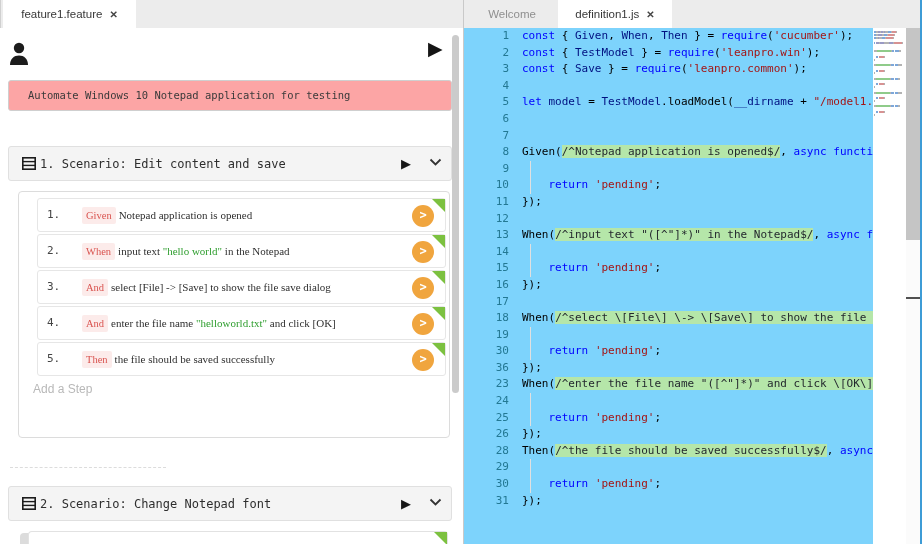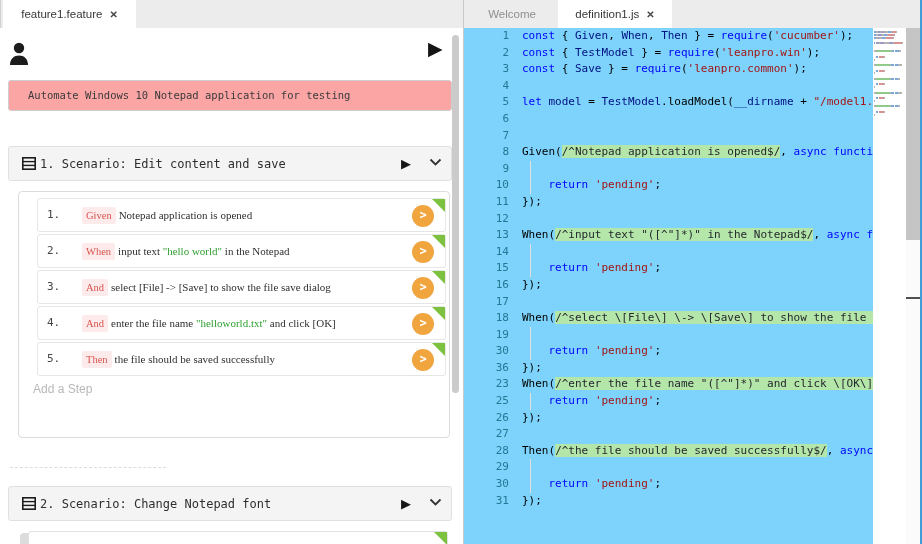--- a/index.html
+++ b/index.html
@@ -211,23 +211,23 @@
       <div class="cl"><span class="ln">13</span><span class="ct"><span class="tk-p">When(</span><span class="tk-rx">/^input text "([^"]*)" in the Notepad$/</span><span class="tk-p">, </span><span class="tk-k">async</span><span class="tk-p"> </span><span class="tk-k">function</span></span></div>
       <div class="cl"><i class="guide"></i><span class="ln">14</span><span class="ct"></span></div>
       <div class="cl"><i class="guide"></i><span class="ln">15</span><span class="ct"><span class="tk-p">    </span><span class="tk-k">return</span><span class="tk-p"> </span><span class="tk-s">'pending'</span><span class="tk-p">;</span></span></div>
       <div class="cl"><span class="ln">16</span><span class="ct"><span class="tk-p">});</span></span></div>
       <div class="cl"><span class="ln">17</span><span class="ct"></span></div>
       <div class="cl"><span class="ln">18</span><span class="ct"><span class="tk-p">When(</span><span class="tk-rx">/^select \[File\] \-&gt; \[Save\] to show the file save dialog$/</span></span></div>
       <div class="cl"><i class="guide"></i><span class="ln">19</span><span class="ct"></span></div>
       <div class="cl"><i class="guide"></i><span class="ln">30</span><span class="ct"><span class="tk-p">    </span><span class="tk-k">return</span><span class="tk-p"> </span><span class="tk-s">'pending'</span><span class="tk-p">;</span></span></div>
       <div class="cl"><span class="ln">36</span><span class="ct"><span class="tk-p">});</span></span></div>
       <div class="cl"><span class="ln">23</span><span class="ct"><span class="tk-p">When(</span><span class="tk-rx">/^enter the file name "([^"]*)" and click \[OK\]$/</span></span></div>
+      <div class="cl"><i class="guide"></i><span class="ln">24</span><span class="ct"></span></div>
       <div class="cl"><i class="guide"></i><span class="ln">25</span><span class="ct"><span class="tk-p">    </span><span class="tk-k">return</span><span class="tk-p"> </span><span class="tk-s">'pending'</span><span class="tk-p">;</span></span></div>
       <div class="cl"><span class="ln">26</span><span class="ct"><span class="tk-p">});</span></span></div>
-      <div class="cl"><span class="ln">27</span><span class="ct"></span></div>
       <div class="cl"><span class="ln">28</span><span class="ct"><span class="tk-p">Then(</span><span class="tk-rx">/^the file should be saved successfully$/</span><span class="tk-p">, </span><span class="tk-k">async</span></span></div>
       <div class="cl"><i class="guide"></i><span class="ln">29</span><span class="ct"></span></div>
       <div class="cl"><i class="guide"></i><span class="ln">30</span><span class="ct"><span class="tk-p">    </span><span class="tk-k">return</span><span class="tk-p"> </span><span class="tk-s">'pending'</span><span class="tk-p">;</span></span></div>
       <div class="cl"><span class="ln">31</span><span class="ct"><span class="tk-p">});</span></span></div>
     </div>
   <div class="minimap" id="minimap">
       <div class="mm-row"><i style="width: 2.25px; background: rgb(125, 167, 217);"></i><i style="width: 1.35px; background: rgb(179, 179, 179);"></i><i style="width: 2.25px; background: rgb(154, 154, 196);"></i><i style="width: 1px; background: rgb(179, 179, 179);"></i><i style="width: 1.8px; background: rgb(154, 154, 196);"></i><i style="width: 1px; background: rgb(179, 179, 179);"></i><i style="width: 1.8px; background: rgb(154, 154, 196);"></i><i style="width: 2.25px; background: rgb(179, 179, 179);"></i><i style="width: 3.15px; background: rgb(125, 167, 217);"></i><i style="width: 1px; background: rgb(179, 179, 179);"></i><i style="width: 4.5px; background: rgb(215, 146, 146);"></i><i style="width: 1px; background: rgb(179, 179, 179);"></i></div>
       <div class="mm-row"><i style="width: 2.25px; background: rgb(125, 167, 217);"></i><i style="width: 1.35px; background: rgb(179, 179, 179);"></i><i style="width: 4.05px; background: rgb(154, 154, 196);"></i><i style="width: 2.25px; background: rgb(179, 179, 179);"></i><i style="width: 3.15px; background: rgb(125, 167, 217);"></i><i style="width: 1px; background: rgb(179, 179, 179);"></i><i style="width: 5.85px; background: rgb(215, 146, 146);"></i><i style="width: 1px; background: rgb(179, 179, 179);"></i></div>
       <div class="mm-row"><i style="width: 2.25px; background: rgb(125, 167, 217);"></i><i style="width: 1.35px; background: rgb(179, 179, 179);"></i><i style="width: 1.8px; background: rgb(154, 154, 196);"></i><i style="width: 2.25px; background: rgb(179, 179, 179);"></i><i style="width: 3.15px; background: rgb(125, 167, 217);"></i><i style="width: 1px; background: rgb(179, 179, 179);"></i><i style="width: 7.2px; background: rgb(215, 146, 146);"></i><i style="width: 1px; background: rgb(179, 179, 179);"></i></div>
       <div class="mm-row"></div>

